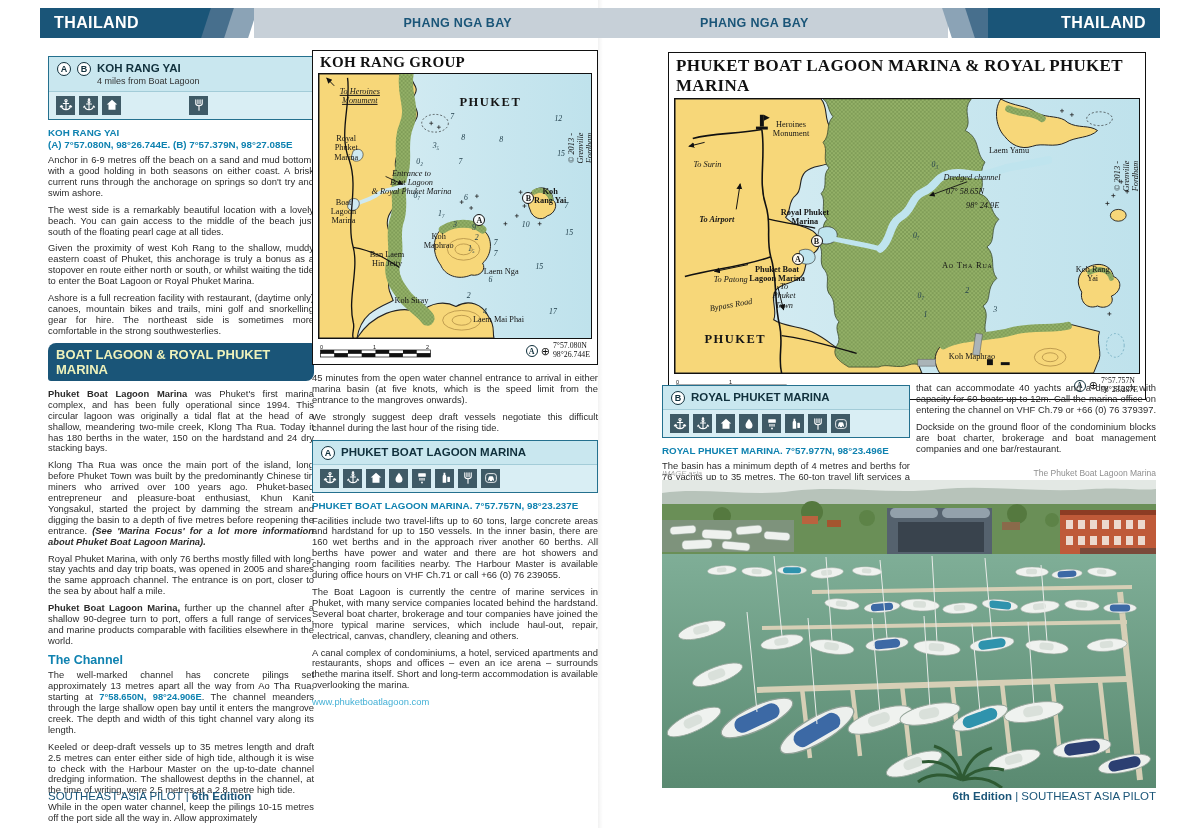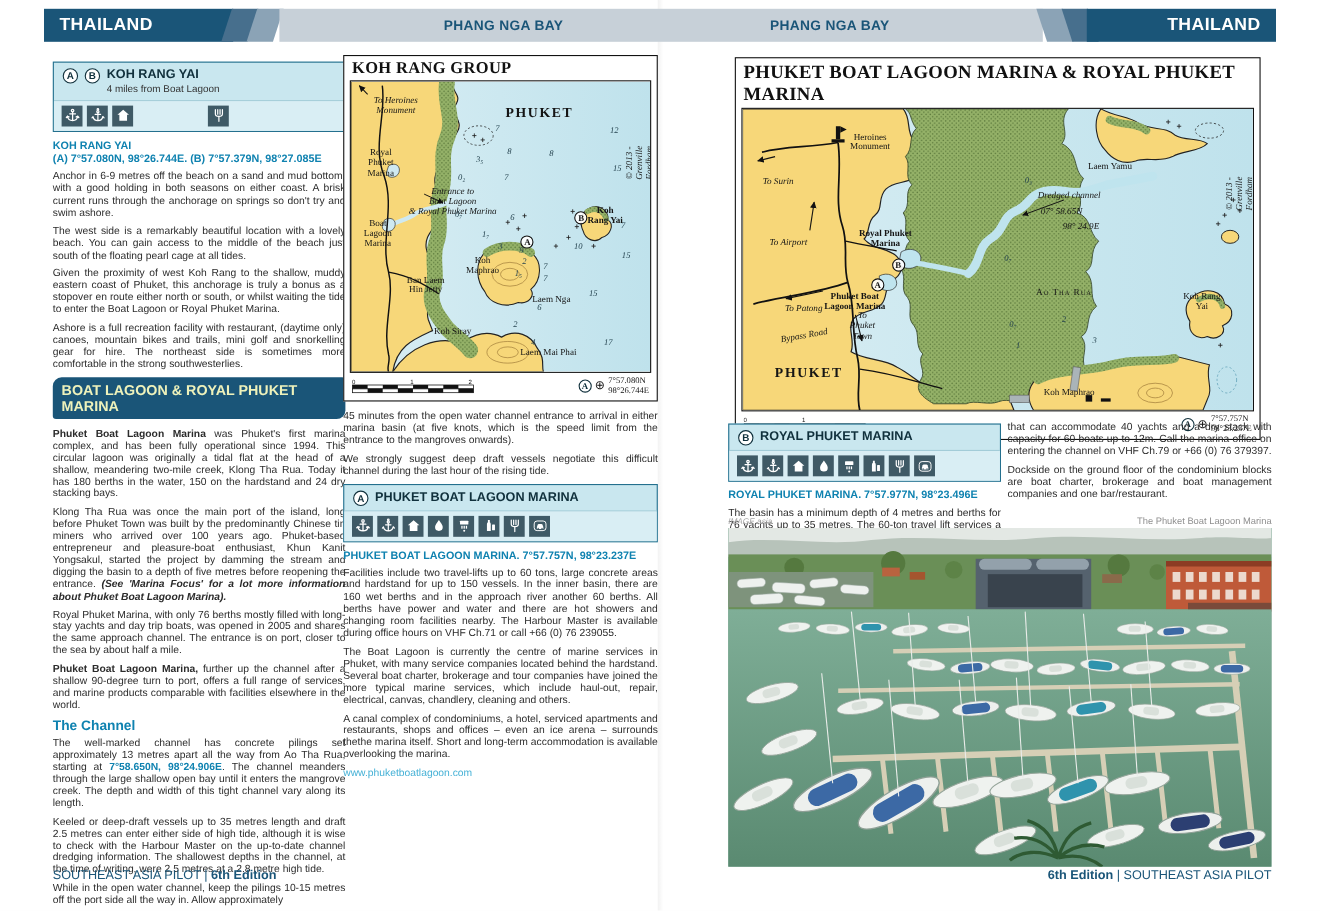--- a/index.html
+++ b/index.html
@@ -268,21 +268,21 @@
             <path d="M196 150 v4 M194 152 h4"></path>
               <path d="M166 122 v4 M164 124 h4"></path>
             <path d="M160 134 v4 M158 136 h4"></path>
               <path d="M150 128 v4 M148 130 h4"></path>
           </g>
           <path d="M30 4 C34 30 20 60 32 88 C42 116 28 148 36 176 C42 198 30 228 36 252 C38 258 34 264 36 268" fill="none" stroke="#111" stroke-width="1.4"></path>
           <path d="M36 176 C60 180 74 190 84 196" fill="none" stroke="#111" stroke-width="1.2"></path>
           <path d="M16 12 L8 4" stroke="#111" stroke-width="1" marker-end="url(#arr)"></path>
           <path d="M70 104 L88 112" stroke="#111" stroke-width="0.9" marker-end="url(#arr)"></path>
         </svg>
-      <div class="ml i" style="left: 15%; top: 8%;">To Heroines
+      <div class="ml i" style="left: 15%; top: 8%; text-decoration: underline;">To Heroines
 Monument</div>
           <div class="ml B" style="left: 63%; top: 11%;">PHUKET</div>
           <div class="ml n" style="left: 10%; top: 28%;">Royal
 Phuket
 Marina</div>
           <div class="ml i" style="left: 34%; top: 41%;">Entrance to
 Boat Lagoon
 &amp; Royal Phuket Marina</div>
           <div class="ml n" style="left: 9%; top: 52%;">Boat
 Lagoon
@@ -464,21 +464,21 @@
         <path d="M97 160 C104 182 100 206 106 230 C110 248 104 262 108 278" fill="none" stroke="#111" stroke-width="1.6"></path>
         <path d="M104 190 L110 214" stroke="#111" stroke-width="1" marker-end="url(#arr)"></path>
         <path d="M108 240 C140 244 160 252 184 258" fill="none" stroke="#111" stroke-width="1.3"></path>
         <path d="M146 132 c10 -6 20 0 18 8 c-2 8 -16 10 -20 2z" fill="#bfe4ee" stroke="#222" stroke-width="0.6"></path>
         <path d="M126 154 c8 -4 16 0 16 7 c0 7 -12 9 -16 3z" fill="#bfe4ee" stroke="#222" stroke-width="0.6"></path>
         <path d="M160 142 C180 146 192 148 208 152" fill="none" stroke="#bfe4ee" stroke-width="5"></path>
       </svg>
     <div class="ml n" style="left: 25%; top: 11%;">Heroines
 Monument</div>
         <div class="ml i" style="left: 7%; top: 24%;">To Surin</div>
-        <div class="ml i" style="left: 9%; top: 44%;">To Airport</div>
+        <div class="ml i" style="left: 9%; top: 44%; font-weight: bold;">To Airport</div>
         <div class="ml b" style="left: 28%; top: 43%;">Royal Phuket
 Marina</div>
         <div class="ml cir" style="left: 30.5%; top: 52%;">B</div>
         <div class="ml cir" style="left: 26.5%; top: 58.5%;">A</div>
         <div class="ml b" style="left: 22%; top: 64%;">Phuket Boat
 Lagoon Marina</div>
         <div class="ml i" style="left: 12%; top: 66%;">To Patong</div>
         <div class="ml i" style="left: 12%; top: 75%; --r: -10deg;">Bypass Road</div>
         <div class="ml i" style="left: 23.5%; top: 72%;">To
 Phuket

